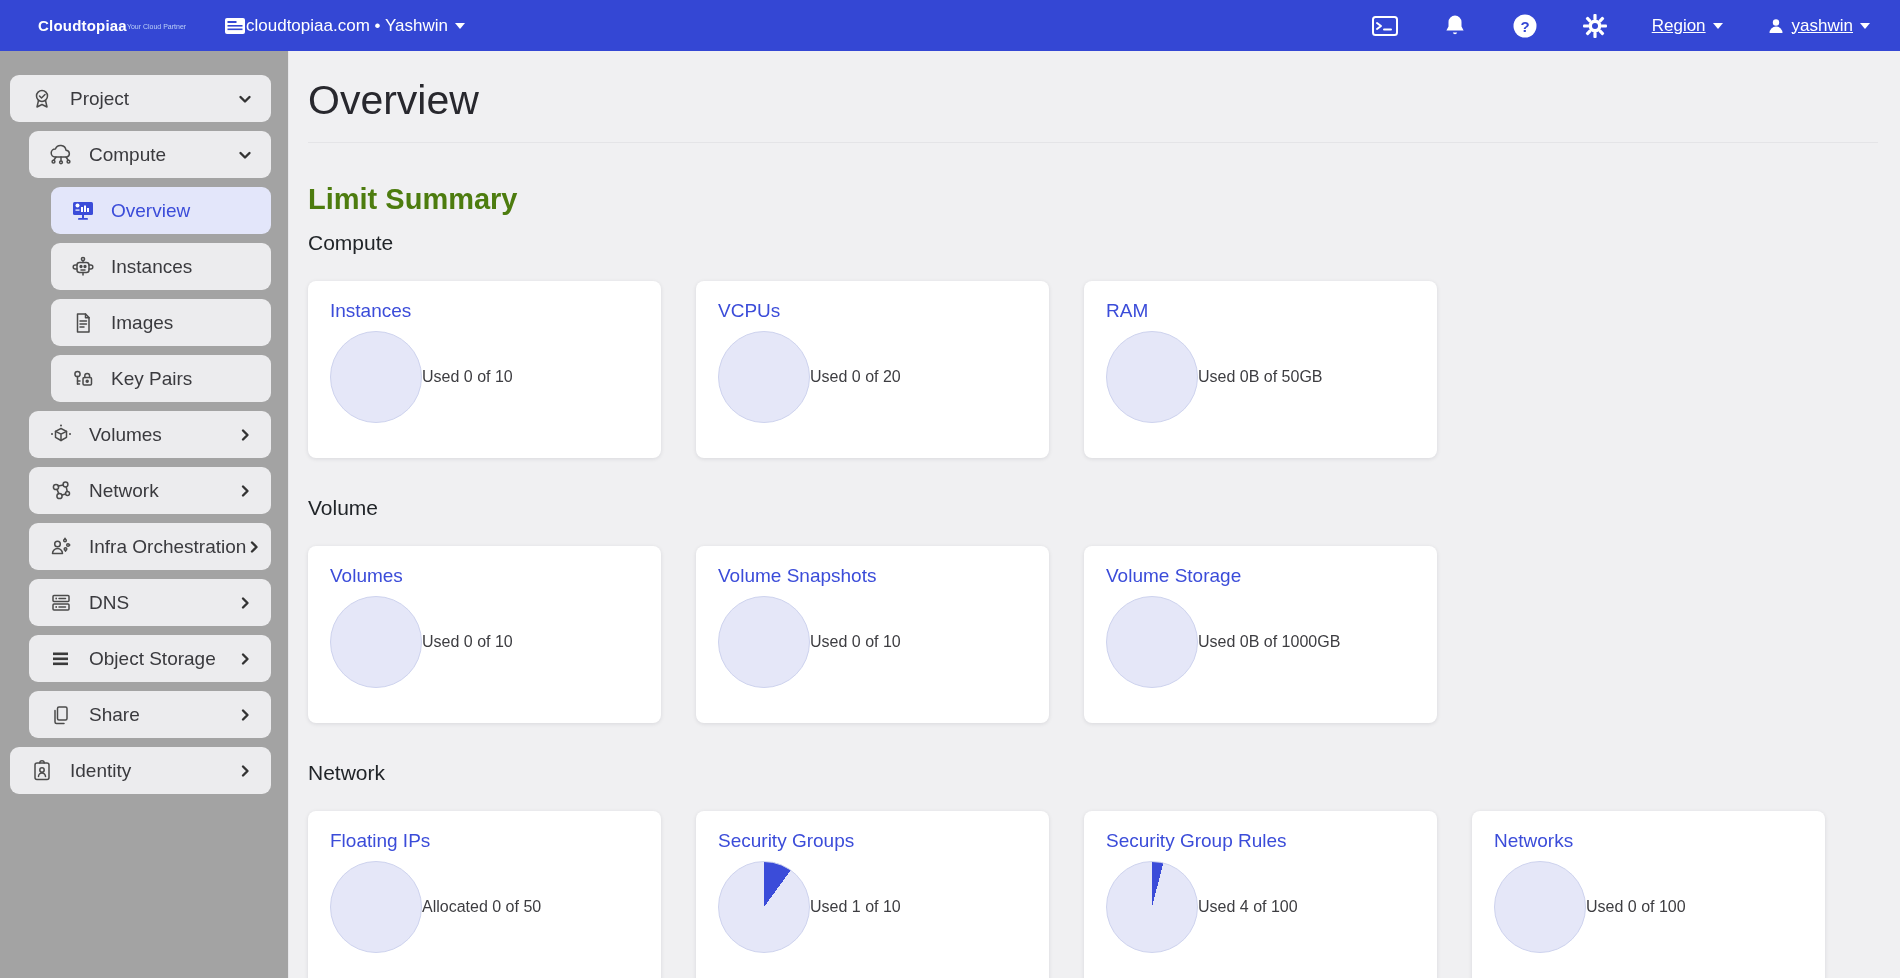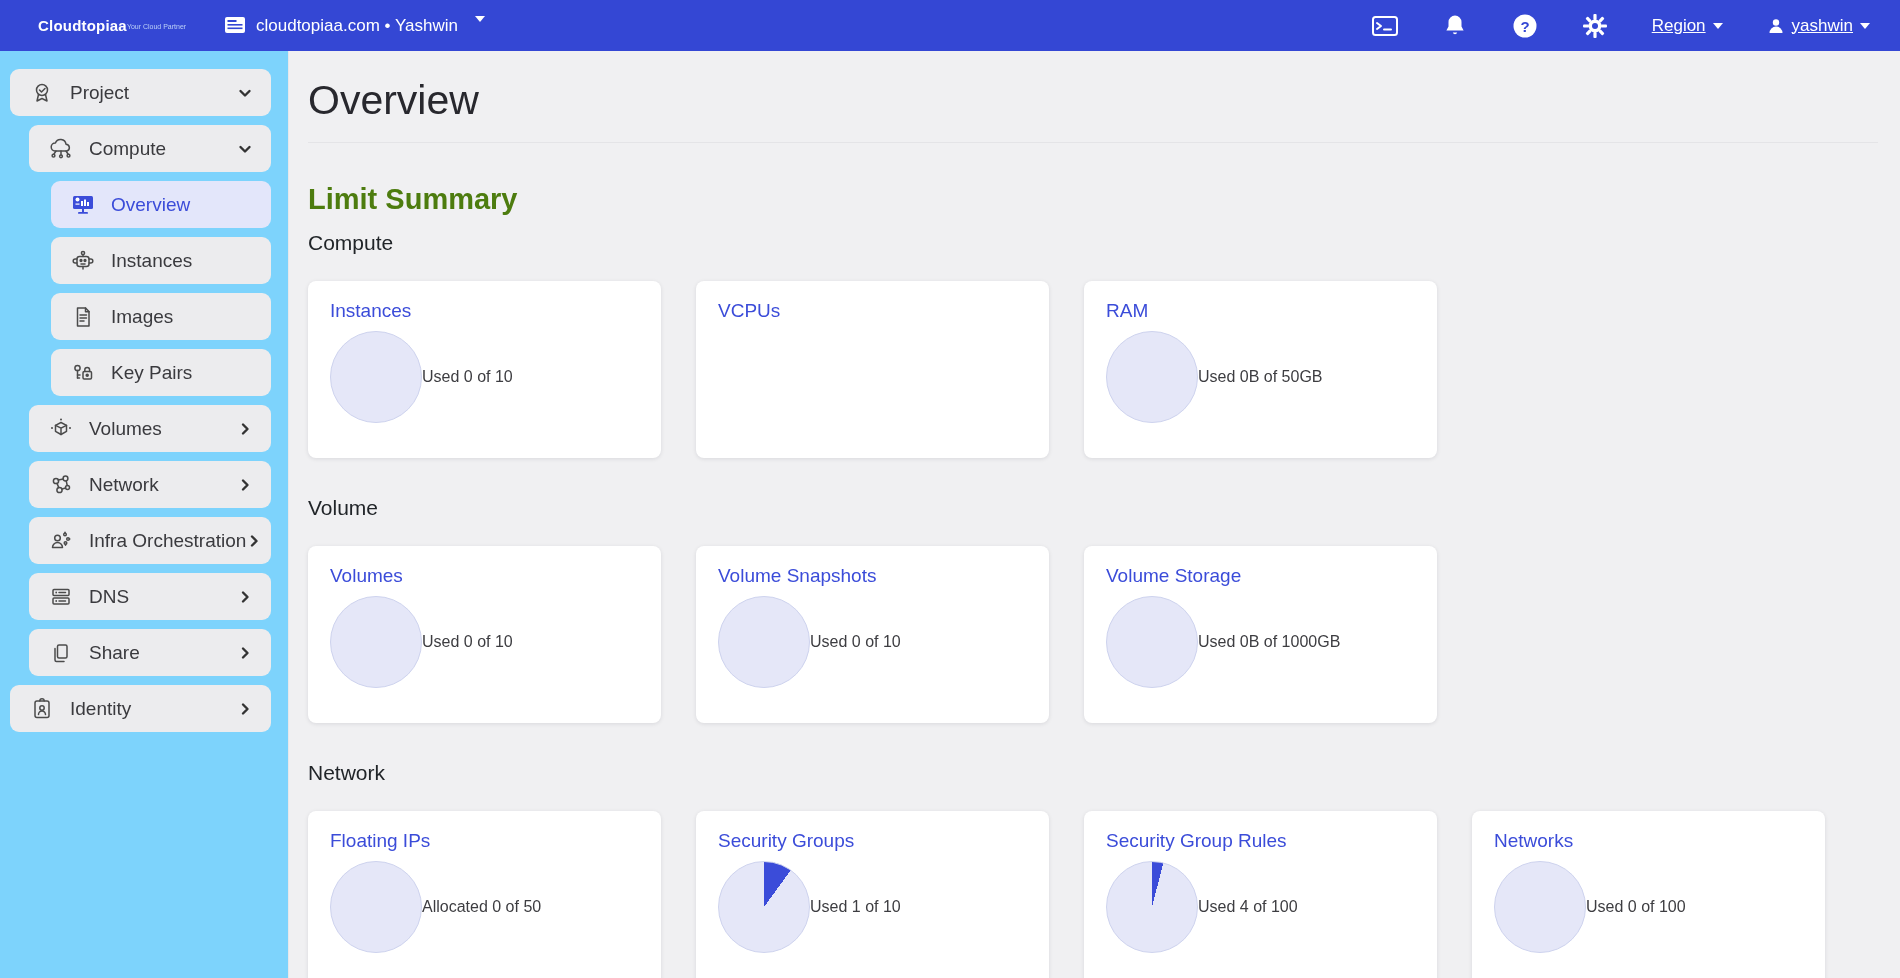--- a/index.html
+++ b/index.html
@@ -4,32 +4,32 @@
 <style>
   * { margin:0; padding:0; box-sizing:border-box; }
   html,body { width:1900px; height:978px; overflow:hidden; background:#f0f0f2;
               font-family:"Liberation Sans", sans-serif; }
 
   
   .navbar { height:51px; background:#3447d4; display:flex; align-items:center; color:#fff; }
   .logo-block { margin-left:38px; width:150px; display:flex; align-items:center; cursor:pointer; }
   .logo-title { font-size:15px; font-weight:bold; letter-spacing:.2px; }
   .logo-tag { font-size:7px; color:#bcd0f7; margin-top:1px; }
-  .ctx { display:flex; gap:10px; margin-left:36px; font-size:17px; }
+  .ctx { display:flex; align-items:center; margin-left:36px; font-size:17px; }
   .caret { width:0; height:0; border-left:5px solid transparent; border-right:5px solid transparent;
            border-top:6px solid #fff; display:inline-block; margin-left:7px; }
   .nav-spacer { flex:1; }
   .nav-right { display:flex; align-items:center; gap:44px; margin-right:30px; }
   .nav-ico { width:26px; height:26px; display:flex; align-items:center; justify-content:center; cursor:pointer; }
   .nav-drop { display:flex; align-items:center; font-size:17px; cursor:pointer;text-decoration:underline; }
   .nav-drop svg { margin-right:7px; }
 
   
   .layout { display:flex; height:927px; }
-  .sidebar { width:289px; background:#7dd3fc; border-right:1px solid #e7e7ea; padding-top:18px; overflow:hidden; }
+  .sidebar { width:289px; background:#a3a3a3; border-right:1px solid #e7e7ea; padding-top:24px; overflow:hidden; }
   .nav-pill { height:47px; margin-bottom:9px; margin-right:17px; background:#ececee; border-radius:9px;
               display:flex; align-items:center; padding:0 18px 0 19px; cursor:pointer; color:#3a3a3e; }
   .lvl0 { margin-left:10px; }
   .lvl1 { margin-left:29px; }
   .lvl2 { margin-left:51px; }
   .nav-pill.active { background:#e3e6fa; color:#3b4cd9; }
   .nav-ic { width:26px; height:26px; display:flex; align-items:center; justify-content:center; flex-shrink:0; }
   .nav-label { font-size:19px; margin-left:15px; white-space:nowrap; }
   .nav-chev { margin-left:auto; display:flex; align-items:center; }
 
@@ -300,20 +300,35 @@
           </svg>
       </span>
       <span class="nav-label">DNS</span>
       <span class="nav-chev">
         <svg width="16" height="16" viewBox="0 0 16 16" fill="none" stroke="#333" stroke-width="2.4" stroke-linecap="round" stroke-linejoin="round">
             <path d="M6 3.5L10.5 8 6 12.5"></path>
           </svg>
       </span>
     </div>
 
+    <div class="nav-pill lvl1">
+      <span class="nav-ic">
+        <svg width="24" height="24" viewBox="0 0 24 24">
+            <rect x="4" y="5.5" width="15" height="2.6" fill="#3a3a3a"></rect>
+            <rect x="4" y="10.5" width="15" height="2.6" fill="#3a3a3a"></rect>
+            <rect x="4" y="15.5" width="15" height="2.6" fill="#3a3a3a"></rect>
+          </svg>
+      </span>
+      <span class="nav-label">Object Storage</span>
+      <span class="nav-chev">
+        <svg width="16" height="16" viewBox="0 0 16 16" fill="none" stroke="#333" stroke-width="2.4" stroke-linecap="round" stroke-linejoin="round">
+            <path d="M6 3.5L10.5 8 6 12.5"></path>
+          </svg>
+      </span>
+    </div>
 
     <div class="nav-pill lvl1">
       <span class="nav-ic">
         <svg width="24" height="24" viewBox="0 0 24 24" fill="none" stroke="#4b4b4b" stroke-width="1.5" stroke-linecap="round" stroke-linejoin="round">
             <rect x="8.5" y="4" width="9.5" height="13" rx="1.5"></rect>
             <path d="M6 7.5v11.5a1.5 1.5 0 0 0 1.5 1.5H15"></path>
           </svg>
       </span>
       <span class="nav-label">Share</span>
       <span class="nav-chev">
@@ -351,20 +366,24 @@
     <div class="card-row">
       <div class="card">
         <div class="card-title">Instances</div>
         <div class="card-body">
           <div class="pie"></div>
           <div class="usage">Used 0 of 10</div>
         </div>
       </div>
       <div class="card">
         <div class="card-title">VCPUs</div>
+        <div class="card-body">
+          <div class="pie"></div>
+          <div class="usage">Used 0 of 20</div>
+        </div>
       </div>
       <div class="card">
         <div class="card-title">RAM</div>
         <div class="card-body">
           <div class="pie"></div>
           <div class="usage">Used 0B of 50GB</div>
         </div>
       </div>
     </div>
 

